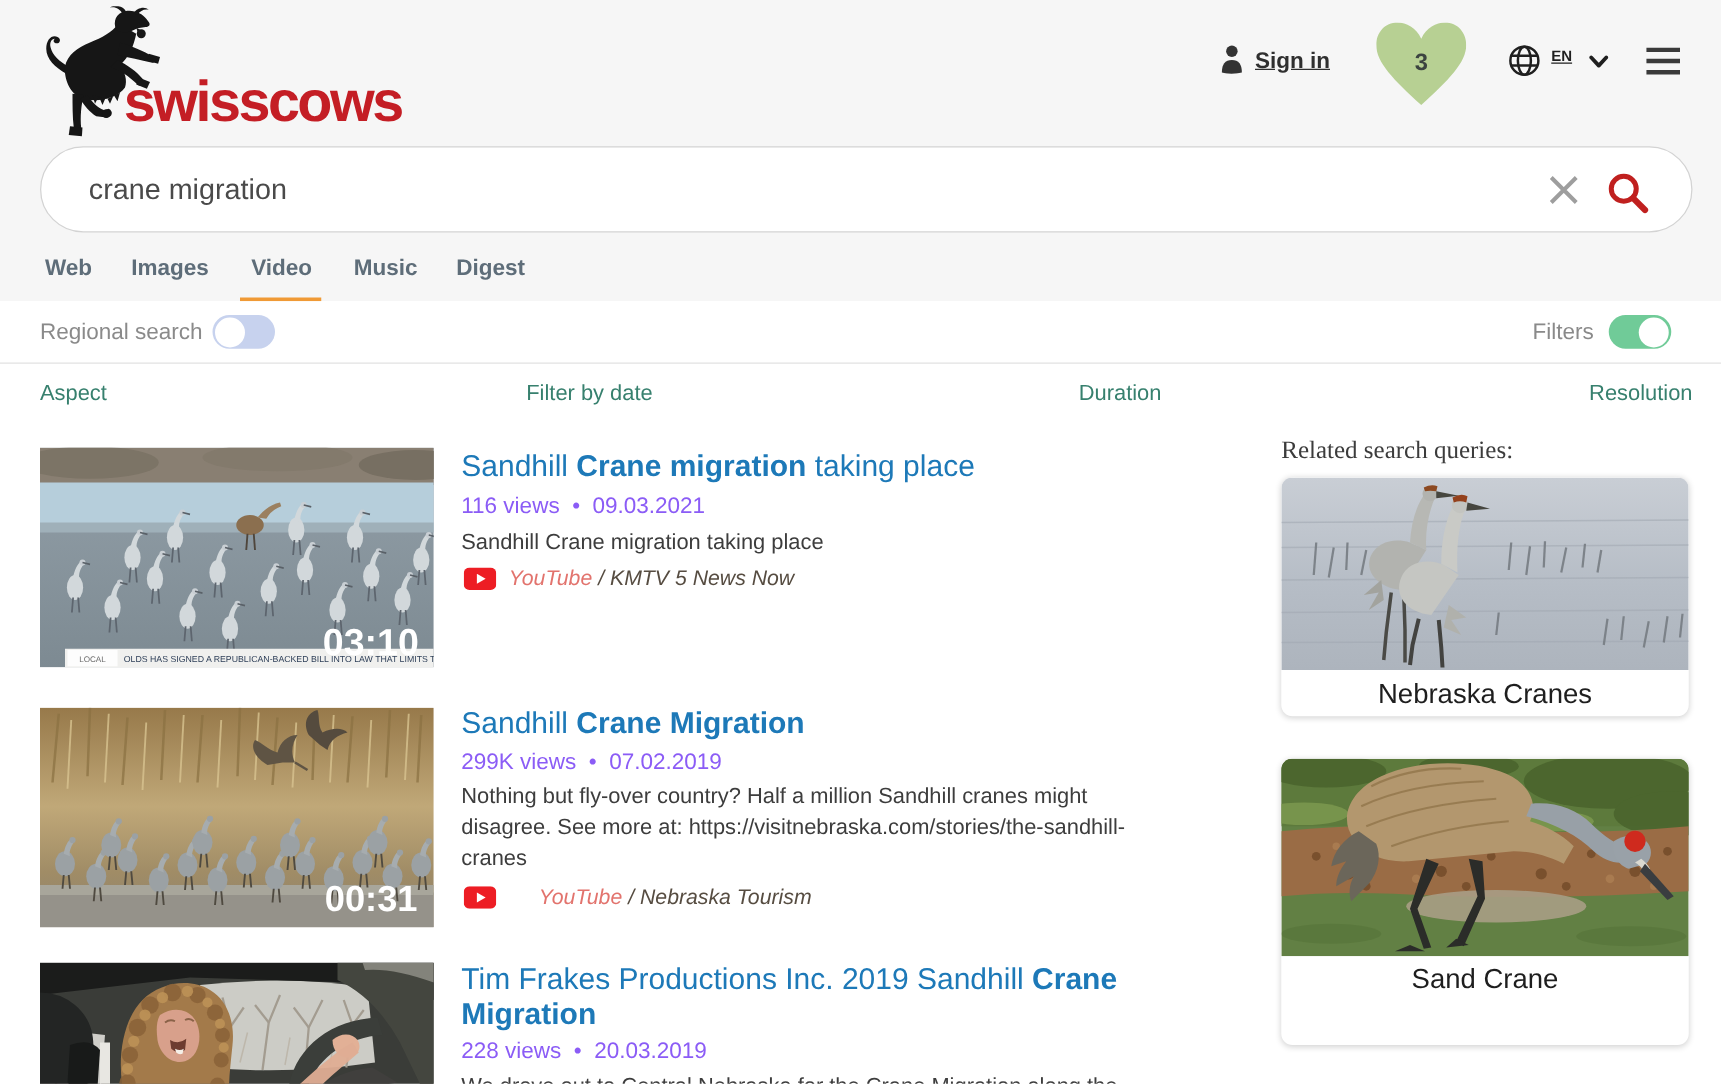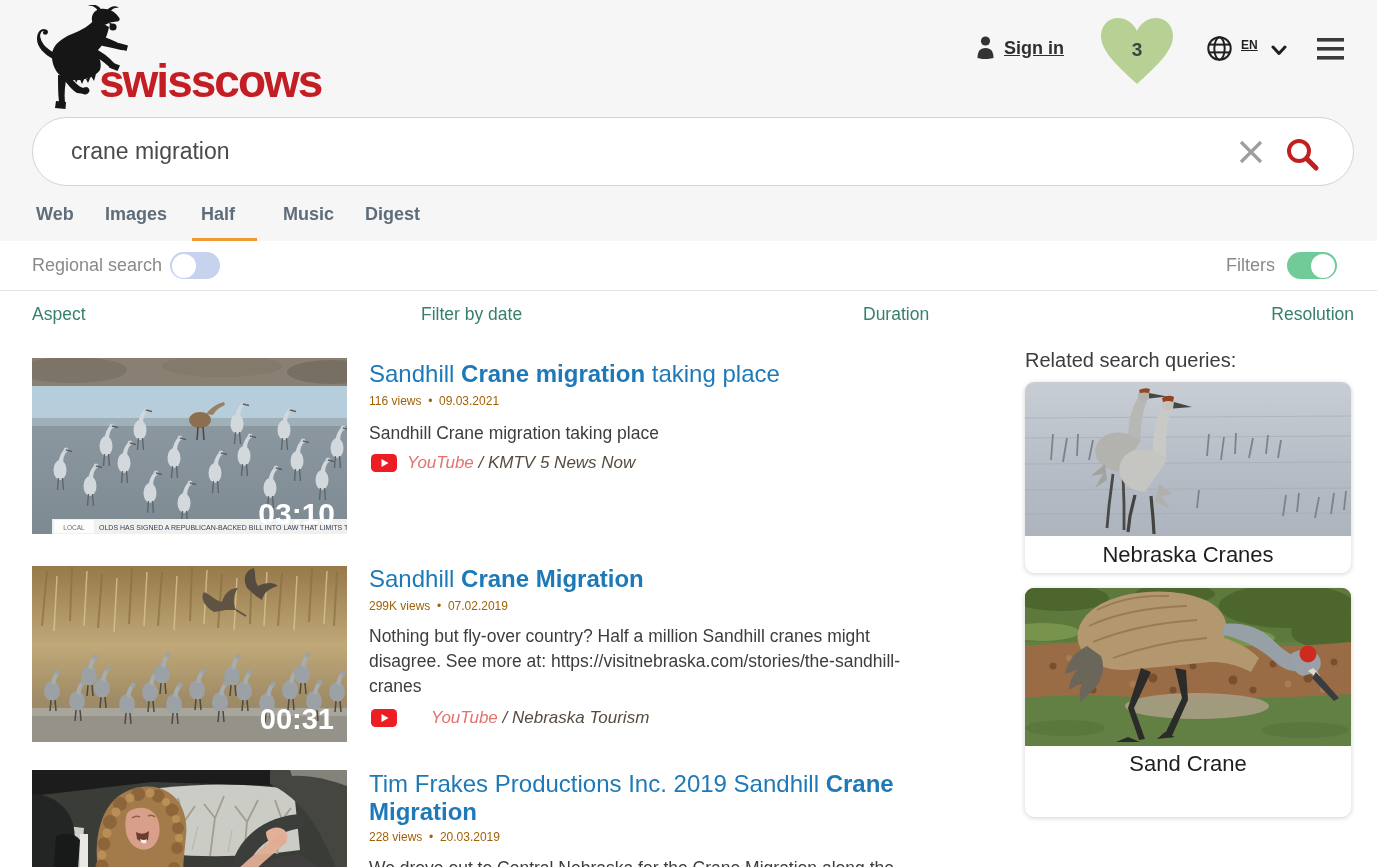--- a/index.html
+++ b/index.html
@@ -21,29 +21,29 @@
     border-bottom:1px solid #e2e2e2; }
   .graylabel { font-size:18px; color:#8a8a8a; }
   .toggle { position:absolute; width:50px; height:27px; border-radius:14px; }
   .knob { position:absolute; top:1.5px; width:24px; height:24px; border-radius:50%; background:#fff; }
 
   
   .filterlabel { position:absolute; top:304px; font-size:17.5px; color:#37806e; }
 
   
   .vtitle { font-size:24px; color:#1d79b8; line-height:28px; }
-  .vmeta { font-size:12px; color:#a16207; }
+  .vmeta { font-size:18px; color:#8b5cf6; }
   .vdesc { font-size:17.5px; color:#3d3d3d; line-height:25px; }
   .vsrc { font-size:17px; font-style:italic; }
   .yt-name { color:#e2736d; }
   .src-name { color:#564c41; }
   .thumb { position:absolute; left:32px; width:348px; height:176px; overflow:hidden; }
 
   
-  #related-h { position:absolute; left:1025px; top:349px; font-size:20px; color:#3c3c3c; }
+  #related-h { position:absolute; left:1025px; top:349px; font-size:20px; color:#3c3c3c;font-family:Liberation Serif, serif; }
   .card { position:absolute; left:1025px; width:326px; background:#fff; border-radius:9px;
     box-shadow:0 1px 5px rgba(0,0,0,0.18); overflow:hidden; }
   .cardlabel { position:absolute; left:0; width:326px; text-align:center; font-size:22px; color:#1e1e1e; }
 </style>
 </head>
 <body>
 <div id="page">
   <div id="header"></div>
 
   <div class="abs" id="logo-cow" style="left:30px; top:5px;">
@@ -125,21 +125,21 @@
       <path d="M3 3 L23 23 M23 3 L3 23" stroke="#9e9e9e" stroke-width="3.2" fill="none"></path>
     </svg>
     <svg style="position:absolute; left:1252px; top:19px;" width="36" height="36" viewBox="0 0 36 36">
       <circle cx="14" cy="14" r="10" stroke="#c0201f" stroke-width="4" fill="none"></circle>
       <line x1="21.5" y1="21.5" x2="31" y2="31" stroke="#c0201f" stroke-width="5" stroke-linecap="round"></line>
     </svg>
   </div>
 
   <div class="tab" style="left:36px;">Web</div>
   <div class="tab" style="left:105px;">Images</div>
-  <div class="tab" style="left:201px;">Half</div>
+  <div class="tab" style="left:201px;">Video</div>
   <div class="tab" style="left:283px;">Music</div>
   <div class="tab" style="left:365px;">Digest</div>
   <div id="tab-underline"></div>
 
   <div id="regrow"></div>
   <div class="abs graylabel" style="left:32px; top:255px;">Regional search</div>
   <div class="toggle" style="left:170px; top:252px; background:#c7d2ee;">
       <div class="knob" style="left:2px;"></div>
     </div>
   <div class="abs graylabel" style="left:1226px; top:255px;">Filters</div>
@@ -446,21 +446,21 @@
         <path d="M137,16 q7,-4 12,-1 l-1,5 q-5,-2 -10,0 Z" fill="#94411c"></path>
         <path d="M149,20 L167,25 L148,26.5 Z" fill="#46463f"></path>
         <path d="M134,102 L148,112 L136,114 L144,126 L130,120 Z" fill="#b0b1ac"></path>
         <path d="M110,113 L105,134 L103,150" stroke="#434340" stroke-width="3.2" fill="none"></path>
         <path d="M126,114 L128,136 L129,152" stroke="#434340" stroke-width="3.2" fill="none"></path>
       </g>
     </svg>
     </div>
     <div class="cardlabel" style="top:160px;">Nebraska Cranes</div>
   </div>
-  <div class="card" style="top:588px; height:229px;">
+  <div class="card" style="top:607px; height:229px;">
     <div id="sideimg2" style="width:326px; height:158px;">
     <svg width="326" height="158" viewBox="0 0 326 158">
       <rect width="326" height="158" fill="#628044"></rect>
       <rect y="0" width="326" height="54" fill="#5d7a3c"></rect>
       <g fill="#49632c" opacity="0.85">
         <ellipse cx="262" cy="18" rx="68" ry="22"></ellipse>
             <ellipse cx="312" cy="44" rx="46" ry="18"></ellipse>
         <ellipse cx="36" cy="10" rx="48" ry="13"></ellipse>
             <ellipse cx="150" cy="6" rx="40" ry="10"></ellipse>
       </g>

